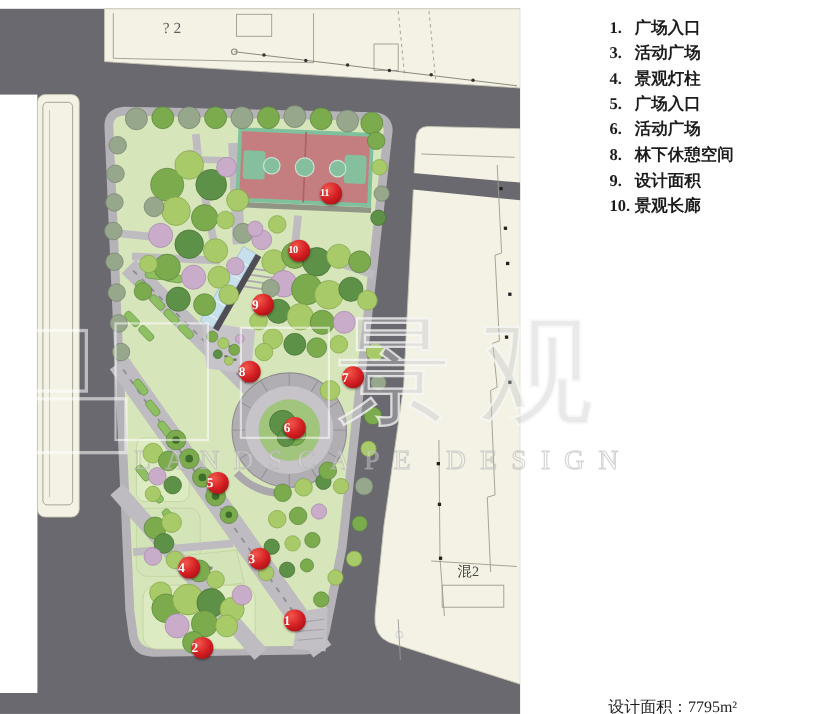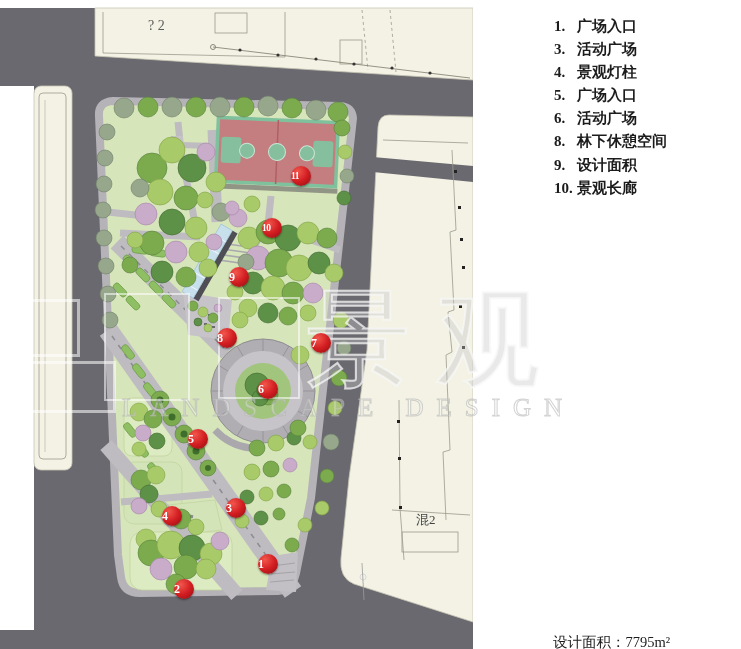--- a/index.html
+++ b/index.html
@@ -22,21 +22,21 @@
     background:radial-gradient(circle at 34% 28%, #f2564c 0%, #d21d21 52%, #8d0e11 100%);
     color:#fff;font-size:12px;font-weight:bold;line-height:20px;
     box-shadow:0 1px 2px rgba(0,0,0,.45);font-family:"Liberation Serif",serif;}
   .marker.small{font-size:9.5px;letter-spacing:-.5px;}
   
   .wm{position:absolute;left:0;top:283px;width:741px;height:150px;pointer-events:none;}
   .wm .box{position:absolute;border:3px solid rgba(255,255,255,.55);}
   .wm .cn{position:absolute;font-size:104px;line-height:110px;
     color:rgba(255,255,255,.18);-webkit-text-stroke:2px rgba(248,248,248,.75);
     text-shadow:0 0 1px rgba(150,150,150,.25);}
-  .wm .en{position:absolute;left:122px;top:111px;font-size:25px;letter-spacing:13px;
+  .wm .en{position:absolute;left:122px;top:122px;font-size:25px;letter-spacing:13px;
     color:rgba(252,252,252,.30);-webkit-text-stroke:1px rgba(175,175,175,.55);
     font-family:"Liberation Serif",serif;white-space:nowrap;}
   
   .legend{position:absolute;left:554px;top:15px;font-size:15px;color:#1c1c1c;line-height:23.1px;}
   .lrow{white-space:nowrap;font-weight:bold;}
   .lrow .num{display:inline-block;width:23px;}
   .area{position:absolute;left:553px;top:597px;font-size:14.5px;color:#1c1c1c;margin-top:36px;}
 </style>
 </head>
 <body>

